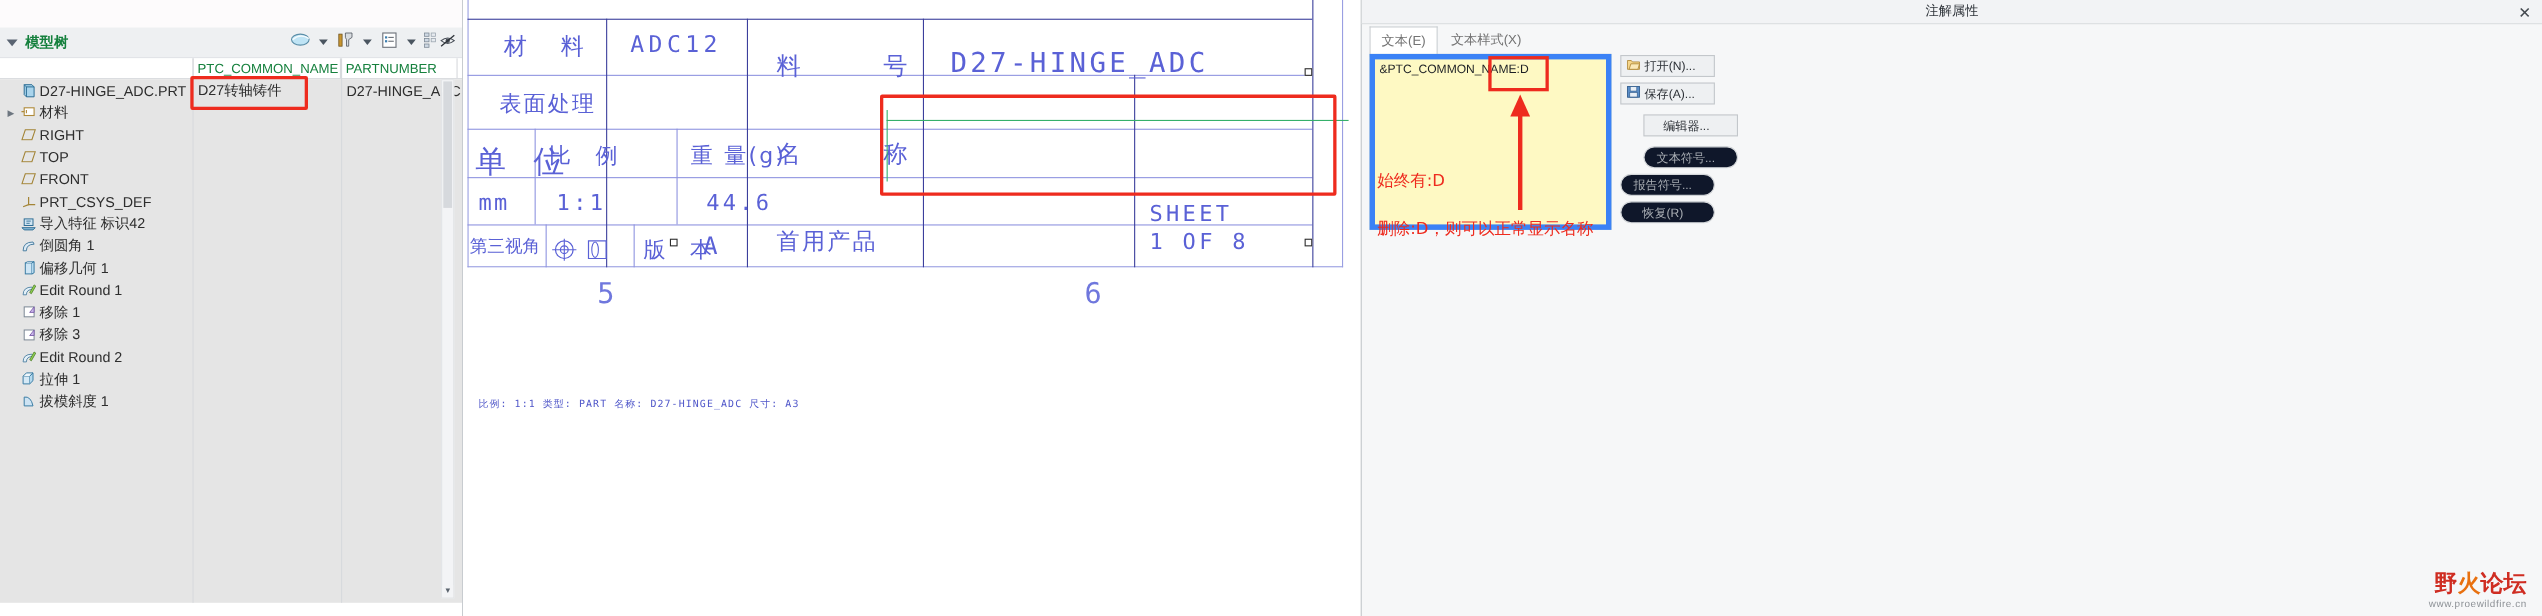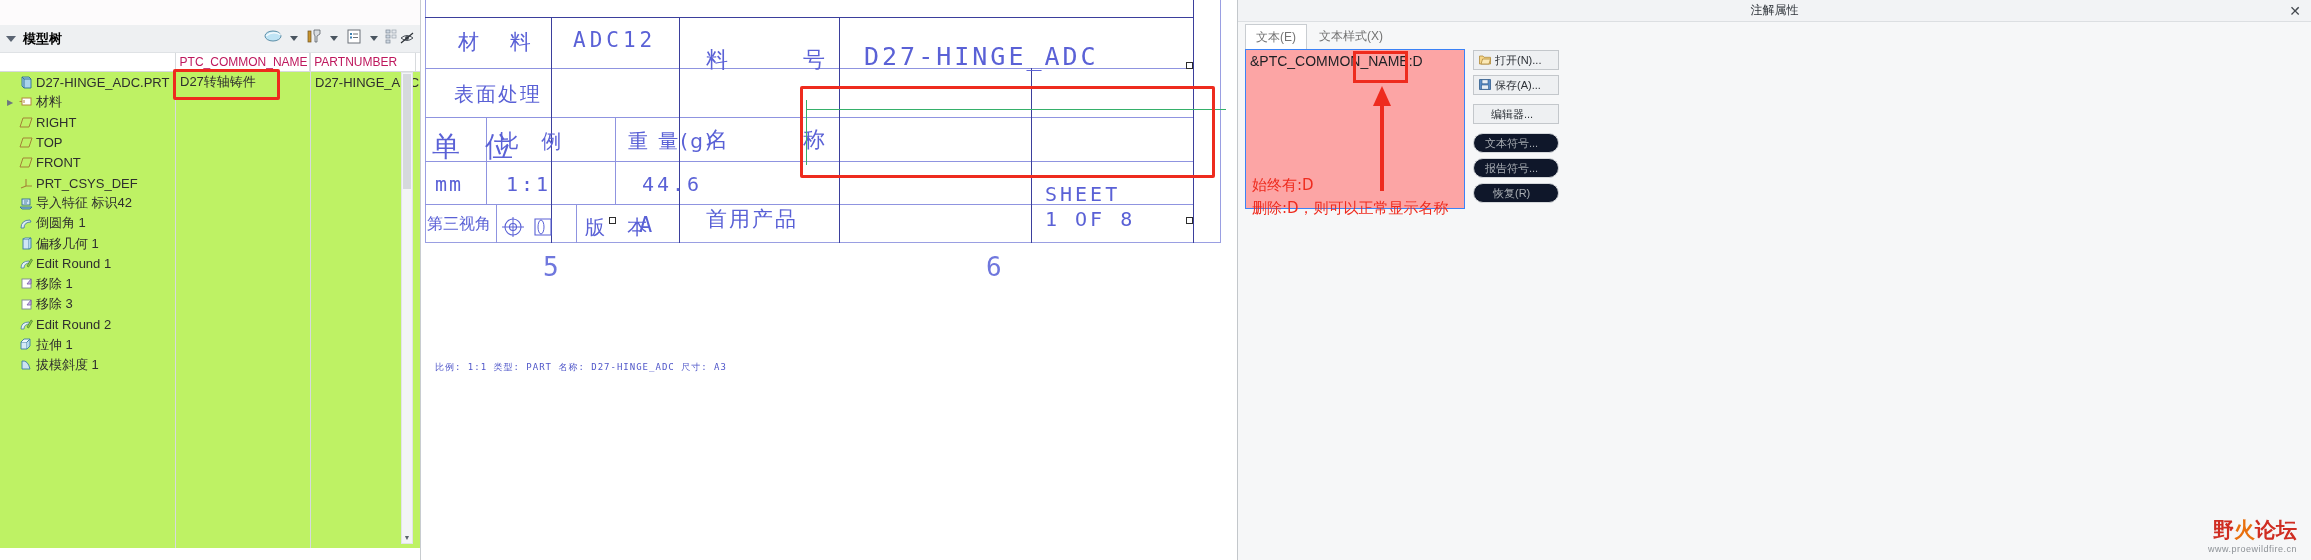--- a/index.html
+++ b/index.html
@@ -18,36 +18,36 @@
     background:#ffffff; border-right:1px solid #c8ccd0;
   }
   .mt-topstrip{ position:absolute; left:0; top:0; width:100%; height:25px; background:#fdfbfc; }
   .mt-header{
     position:absolute; left:0; top:25px; width:100%; height:28px;
     background:#eef0f2; border-bottom:1px solid #dfe2e5;
     display:flex; align-items:center; padding-left:6px;
   }
   .mt-caret{ width:0;height:0;border-left:5px solid transparent;border-right:5px solid transparent;
              border-top:6px solid #5a6472; margin-right:7px; }
-  .mt-title{ font-size:13px; color:#000000; font-weight:bold; }
+  .mt-title{ font-size:13px; color:#15803d; font-weight:bold; }
   .mt-toolbar{ margin-left:auto; display:flex; align-items:center; gap:2px; padding-right:4px; }
   .tb-btn{ display:flex; align-items:center; gap:1px; padding:1px 2px; cursor:default; }
   .tb-arrow{ width:0;height:0;border-left:4px solid transparent;border-right:4px solid transparent;
              border-top:5px solid #4a5560; margin:0 3px; }
   .icn{ display:inline-block; }
 
   .mt-colhead{
     position:absolute; left:0; top:53px; width:100%; height:19px;
     background:#ffffff; border-bottom:1px solid #d7dadd;
-    font-size:12px; color:#be185d; display:flex; align-items:center;
+    font-size:12px; color:#15803d; display:flex; align-items:center;
   }
   .mt-colhead .cdiv{ border-left:1px solid #d7dadd; height:100%; display:flex; align-items:center;
                      padding-left:4px; white-space:nowrap; overflow:hidden; }
 
-  .mt-body{ position:absolute; left:0; top:72px; width:100%; bottom:12px; background:#bef264; }
+  .mt-body{ position:absolute; left:0; top:72px; width:100%; bottom:12px; background:#e5e5e5; }
   .mt-row{ height:20.2px; display:flex; align-items:center; font-size:13px; color:#2e2e2e;
            padding-left:4px; white-space:nowrap; }
   .mt-row .expander{ width:12px; text-align:center; font-size:8px; color:#6d7680; }
   .mt-row .ticon{ width:20px; display:flex; justify-content:center; align-items:center; }
   .mt-vline{ position:absolute; left:175px; top:-19px; bottom:0; width:1px; background:#d7dadd; }
   .mt-vline2{ position:absolute; left:310px; top:-19px; bottom:0; width:1px; background:#d7dadd; }
   .mt-cell-name{ position:absolute; left:180px; top:0; font-size:13px; color:#2e2e2e; height:20.2px;
                  display:flex; align-items:center; }
   .mt-cell-part{ position:absolute; left:315px; top:0; font-size:13px; color:#2e2e2e; height:20.2px;
                  display:flex; align-items:center; }
@@ -96,32 +96,32 @@
                 border-bottom:1px solid #dcdfe2; display:flex; align-items:center;
                 justify-content:center; }
   .ad-title{ font-size:12px; color:#30353b; }
   .ad-close{ position:absolute; right:10px; top:3px; font-size:14px; color:#44494f; cursor:default; }
   .ad-inner{ position:absolute; left:7px; top:24px; width:314px; bottom:8px; }
   .ad-tabs{ position:absolute; left:0; top:0; display:flex; gap:2px; }
   .ad-tab{ font-size:12px; color:#737373; padding:4px 10px 5px 10px; background:#f6f7f8; cursor:default; }
   .ad-tab.active{ background:#ffffff; border:1px solid #c9cdd1; border-bottom:1px solid #ffffff; }
   .ad-textarea{
     position:absolute; left:0; top:25px; width:220px; height:160px;
-    background:#fca5a5; border:1px solid #3b82f6; font-size:14px; color:#1d2024;
+    background:#fef9c3; border:5px solid #3b82f6; font-size:11px; color:#1d2024;
     padding:3px 4px; font-family:"Liberation Sans", sans-serif; overflow:hidden;
     resize:none;
   }
   .ad-buttons{ position:absolute; right:0; top:26px; width:86px; }
   .ad-btn{
     width:86px; height:20px; margin-bottom:5px; background:#eef0f2;
     border:1px solid #c3c7cb; font-size:11px; color:#2c3036;
     display:flex; align-items:center; gap:4px; padding-left:5px; cursor:default;
   }
   .ad-btn.dis{ color:#a8adb3; background:#0f172a; border-color:#d4d7da;border-radius:10px; }
-  .ad-btn.sep{ margin-top:9px; }
+  .ad-btn.sep{ margin-top:9px;margin-left:21px; }
   .red-note{
     position:absolute; color:#ee2b1e; font-size:15px; white-space:nowrap;
     font-family:"DejaVu Sans", sans-serif;
   }
   .arrow-up{ position:absolute; }
   .rbox-input{ position:absolute; border:3px solid #ee2b1e; }
 
   
   .wm{ position:absolute; right:14px; bottom:6px; text-align:right; }
   .wm-main{ font-size:21px; color:#cf2d22; font-family:"DejaVu Sans",sans-serif; font-weight:bold; }
@@ -492,21 +492,21 @@
     <div class="rbox-input" style="left:108px; top:27px; width:55px; height:32px;"></div>
 
     <span class="arrow-up" style="left:127px; top:60px;">
       <svg width="20" height="108" viewBox="0 0 20 108">
         <line x1="10" y1="107" x2="10" y2="18" stroke="#ee2b1e" stroke-width="4"></line>
         <path d="M10 2 L19 22 L1 22 Z" fill="#ee2b1e"></path>
       </svg>
     </span>
   </div>
 
-  <div class="red-note" style="left:14px; top:176px;">始终有:D</div>
+  <div class="red-note" style="left:14px; top:155px;">始终有:D</div>
   <div class="red-note" style="left:14px; top:199px;">删除:D，则可以正常显示名称</div>
 
   <div class="wm">
     <div class="wm-main">
       <span>野</span><span class="fire">火</span><span>论坛</span>
     </div>
     <div class="wm-sub">www.proewildfire.cn</div>
   </div>
 </div>
 

